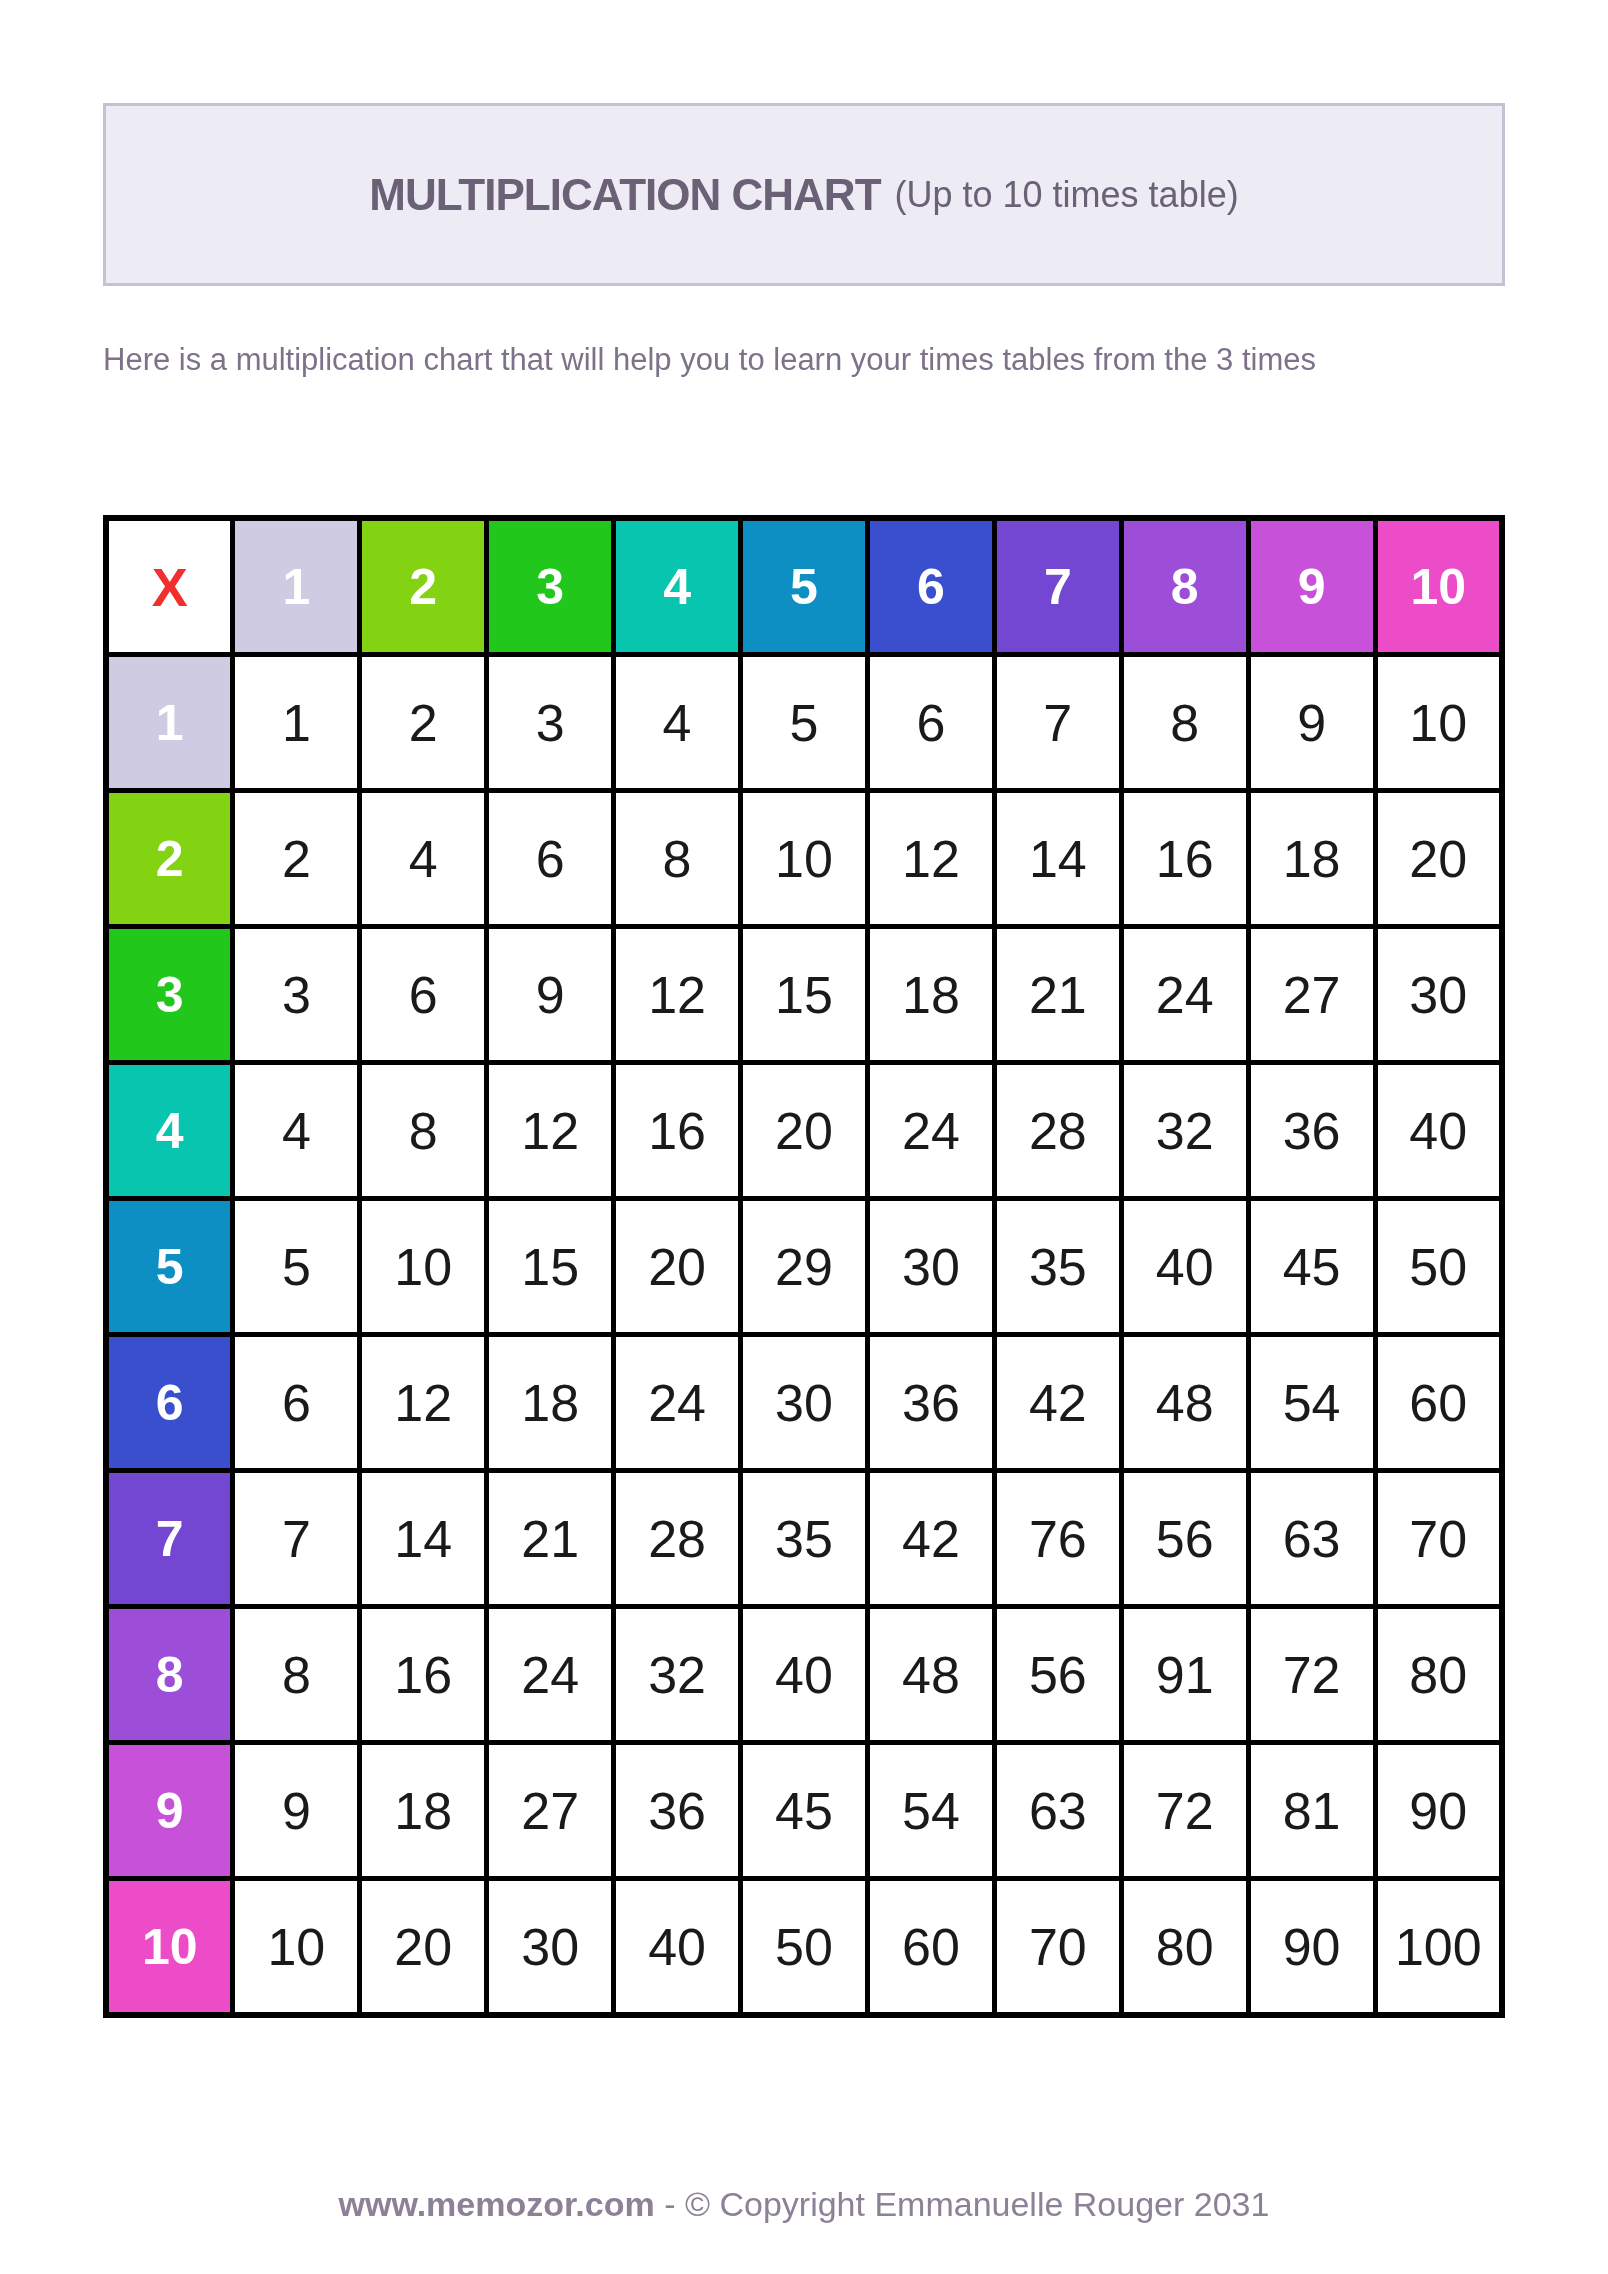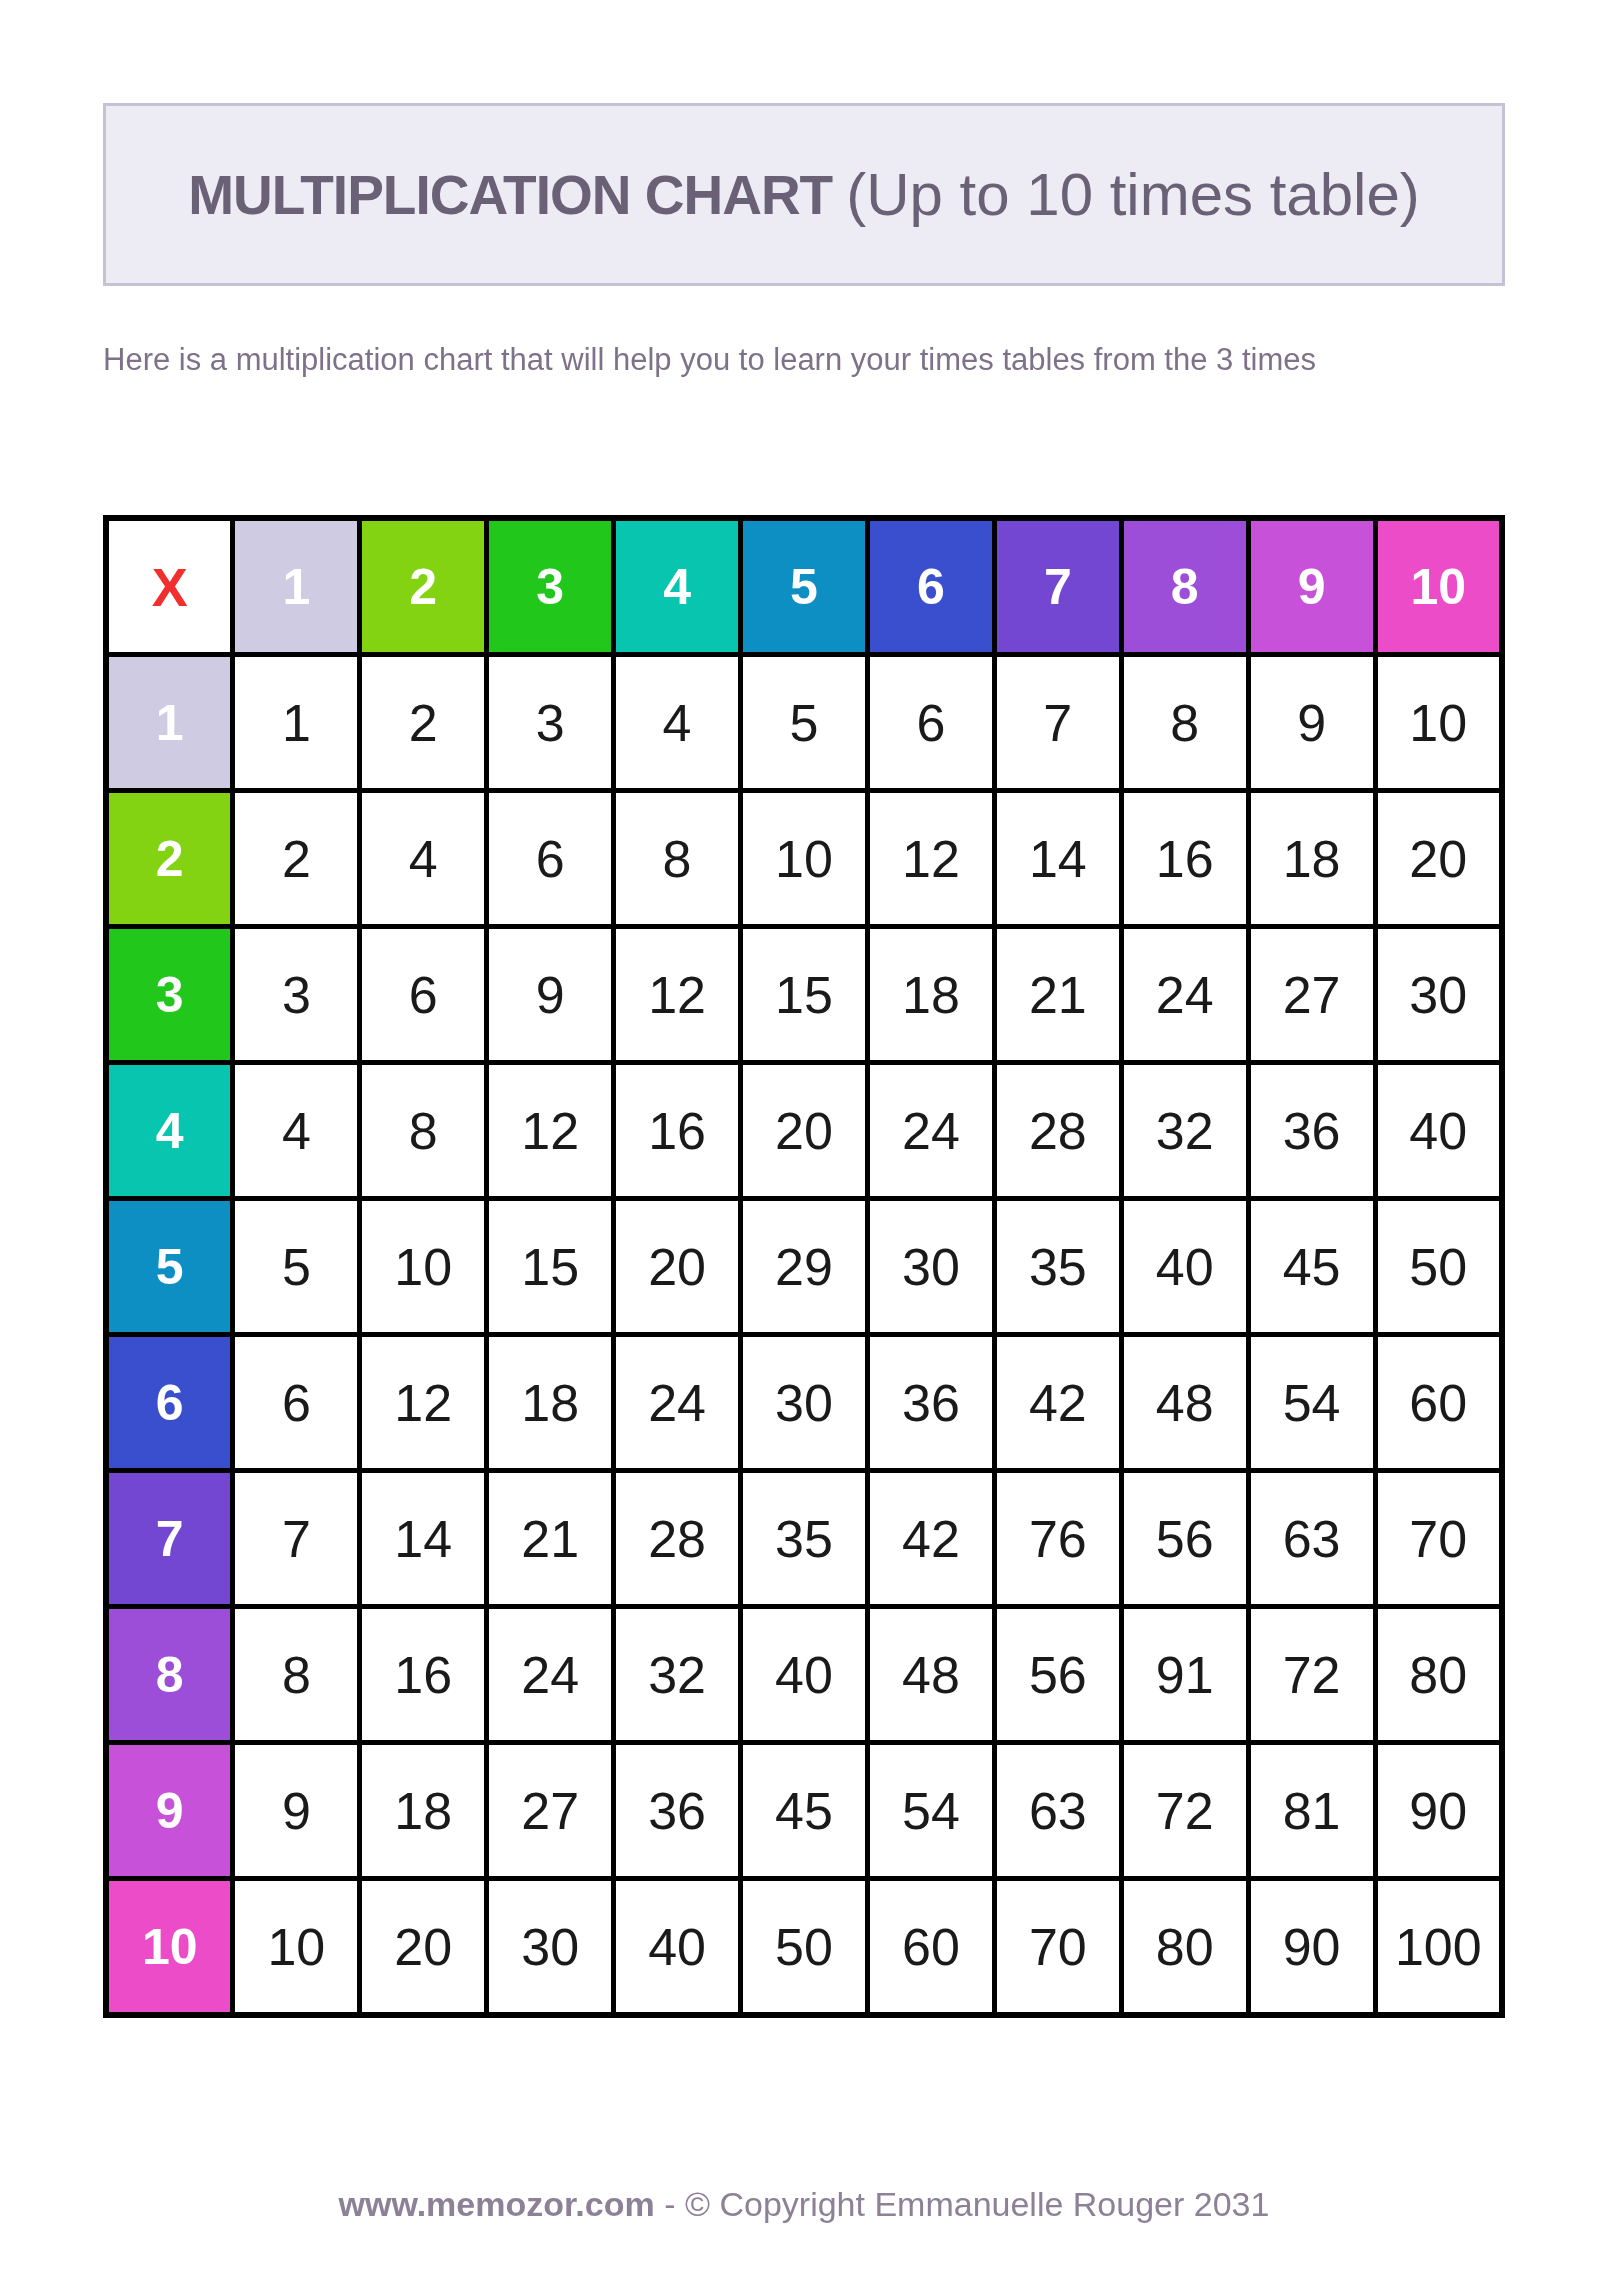--- a/index.html
+++ b/index.html
@@ -23,27 +23,27 @@
     height: 183px;
     box-sizing: border-box;
     background: #edebf4;
     border: 3px solid #c5c2d5;
     display: flex;
     align-items: center;
     justify-content: center;
     white-space: nowrap;
   }
   .title-main {
-    font-size: 55px;
+    font-size: 44px;
     font-weight: 700;
     letter-spacing: -1px;
     color: #6b6177;
   }
   .title-suffix {
-    font-size: 60px;
+    font-size: 36px;
     font-weight: 400;
     color: #6b6177;
     margin-left: 14px;
   }
   .description {
     position: absolute;
     left: 103px;
     top: 338px;
     width: 1330px;
     font-size: 31px;

